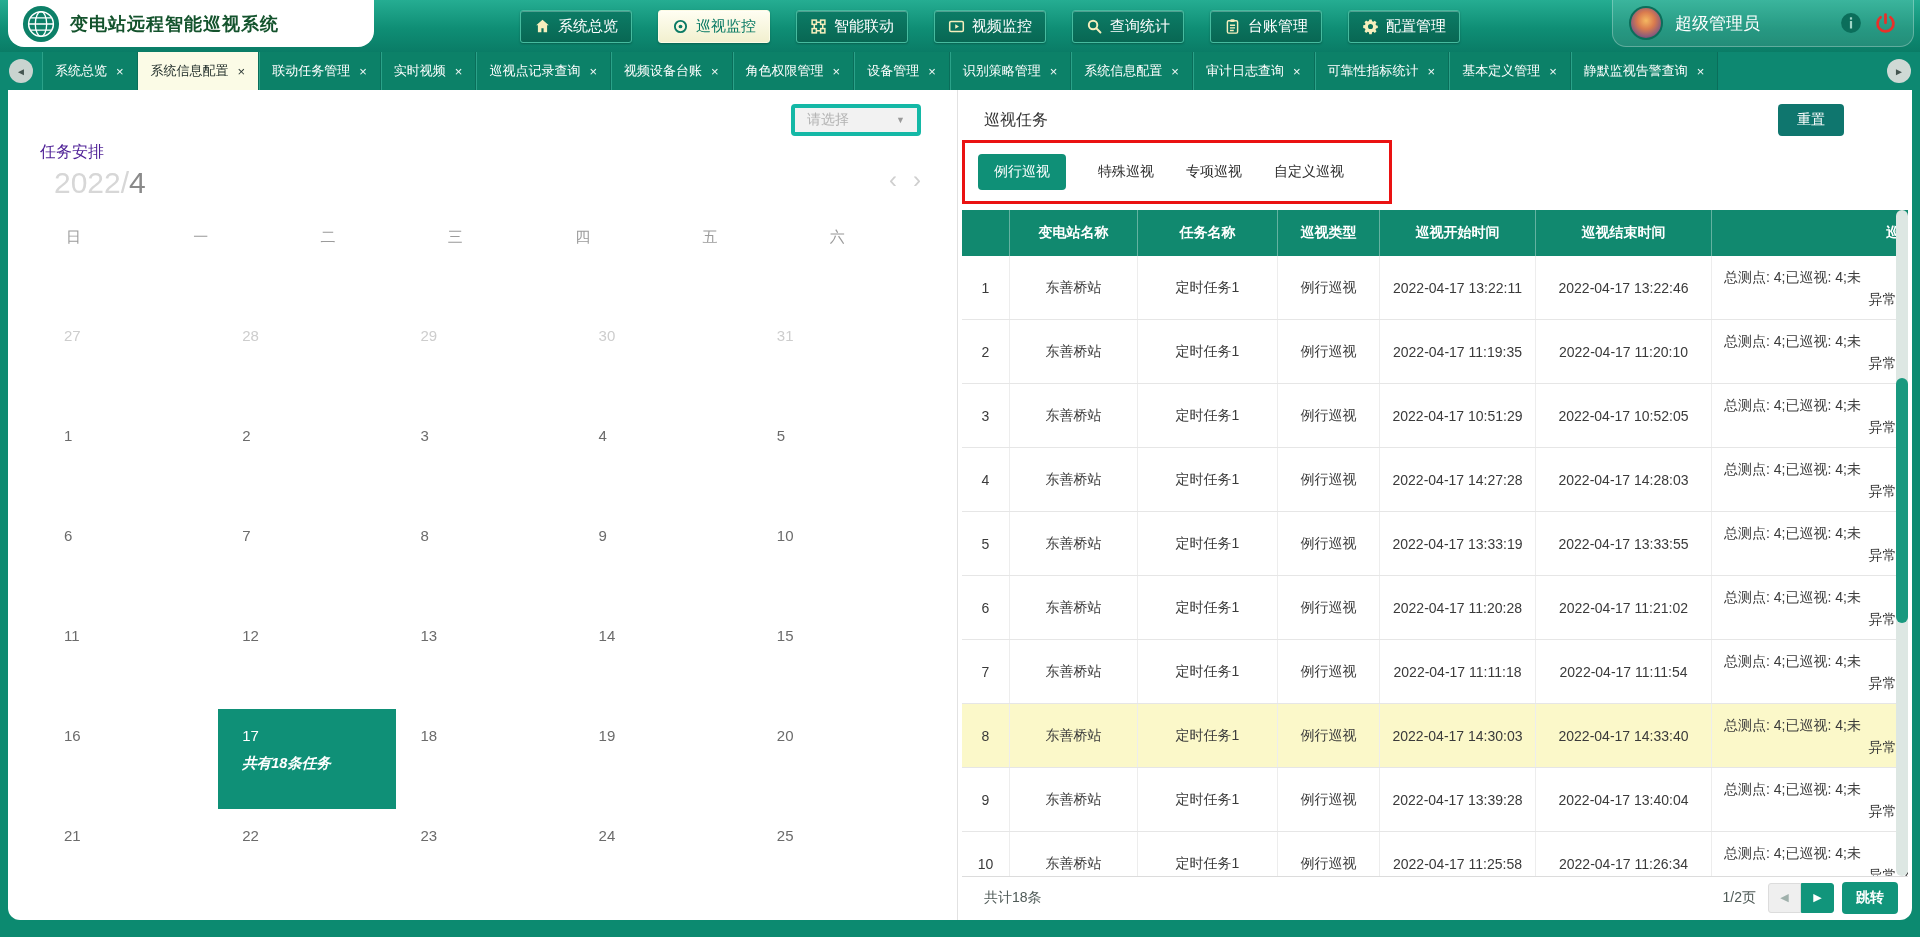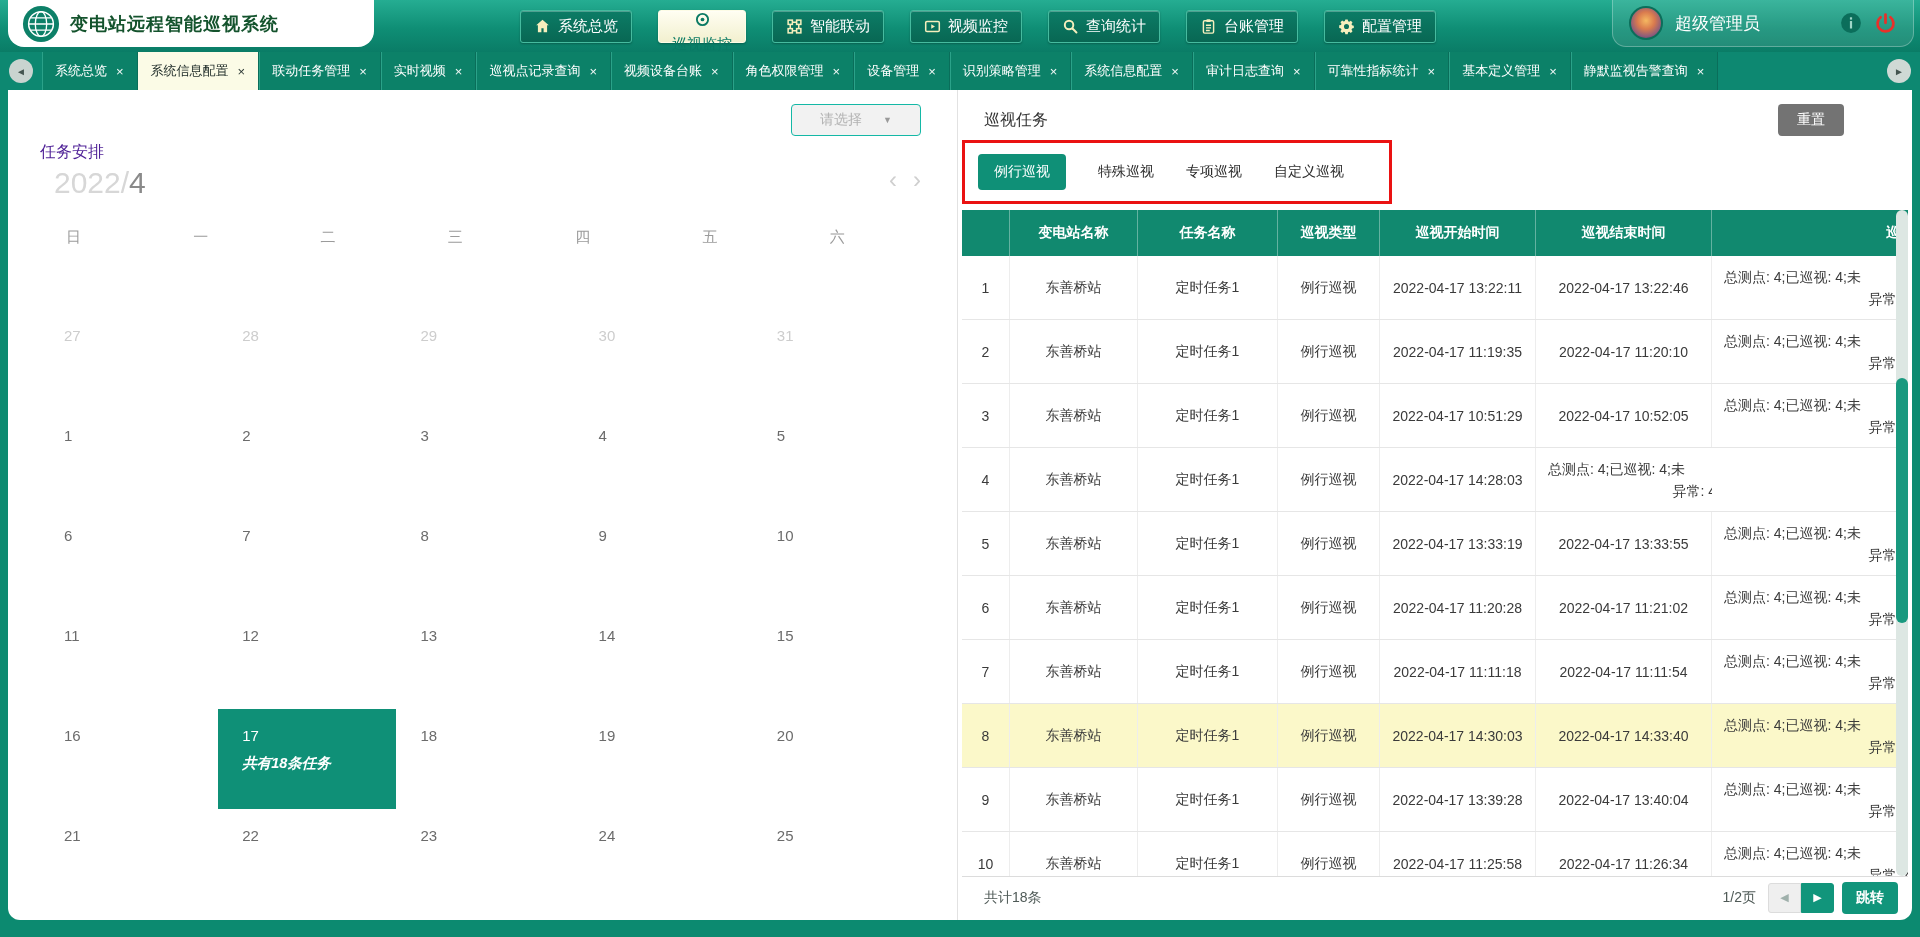--- a/index.html
+++ b/index.html
@@ -12,21 +12,21 @@
     background:linear-gradient(180deg,#25ad92 0%,#0f8e75 55%,#0a7c66 100%); }
   .title-plate { position:absolute; left:8px; top:0; width:366px; height:47px;
     background:#ffffff; border-radius:0 0 16px 16px; display:flex; align-items:center; gap:10px; padding:0 14px; }
   .app-title { font-size:18px; font-weight:bold; color:#14532d; letter-spacing:1px; white-space:nowrap; }
   .main-nav { position:absolute; left:520px; top:10px; display:flex; gap:26px; }
   .nav-btn { display:flex; align-items:center; gap:7px; height:33px; padding:0 13px;
     background:linear-gradient(#0c7c66,#086ank) ; background:linear-gradient(#0c7c66,#086753);
     border:1px solid #46bb9f; border-radius:3px; color:#fff; font-size:15px; cursor:pointer;
     box-shadow:inset 0 1px 0 rgba(255,255,255,.28), 0 1px 2px rgba(0,0,0,.25); white-space:nowrap; }
   .nav-btn .nic { display:flex; color:#f6efbd; }
-  .nav-btn.active { background:linear-gradient(#fffef2,#f2f0cf); color:#0a7a64; border-color:#fdfce6;flex-direction:column; }
+  .nav-btn.active { background:linear-gradient(#fffef2,#f2f0cf); color:#0a7a64; border-color:#fdfce6; }
   .nav-btn.active .nic { color:#0a7a64; }
   .user-plate { position:absolute; right:6px; top:0; width:302px; height:47px;
     background:rgba(255,255,255,.10); border:1px solid rgba(255,255,255,.28); border-top:none;
     border-radius:0 0 14px 14px; display:flex; align-items:center; padding:0 16px; gap:12px; }
   .avatar { width:34px; height:34px; border-radius:50%; border:2px solid #0b6e5a;
     background:radial-gradient(circle at 50% 42%, #f5b861 0%, #d97a4e 38%, #8e5d7a 68%, #46325d 100%); }
   .user-name { color:#fff; font-size:17px; flex:1; }
   .hd-ico { display:flex; cursor:pointer; }
 
   
@@ -42,42 +42,42 @@
 
   
   .content { position:absolute; top:90px; left:8px; right:8px; bottom:17px; background:#fff;
     border-radius:0 0 12px 12px; overflow:hidden; }
   .divider { position:absolute; left:949px; top:0; bottom:0; width:1px; background:#e2e2e2; }
 
   
   .left-panel { position:absolute; left:0; top:0; bottom:0; width:949px; }
   .lp-title { position:absolute; left:32px; top:20px; font-size:16px; color:#4c1d95;margin-top:32px; }
   .lp-select { position:absolute; right:36px; top:14px; width:130px; height:32px; background:#f2f2f2;
-    border:1px solid #14b8a6; border-radius:4px; display:flex; align-items:center; justify-content:space-between;
-    padding:0 28px; cursor:pointer; }
+    border:4px solid #14b8a6; border-radius:4px; display:flex; align-items:center; justify-content:space-between;
+    padding:0 12px; cursor:pointer; }
   .lp-select .ph { color:#b3b3b3; font-size:14px; }
   .lp-select .caret { color:#9a9a9a; font-size:9px; }
   .cal-head { position:absolute; left:46px; right:36px; top:76px; height:42px; }
   .cal-ym { font-size:30px; }
   .cal-ym .y { color:#d7d7d7; } .cal-ym .m { color:#8a8a8a; }
   .cal-nav { position:absolute; right:0; top:2px; display:flex; gap:16px; }
   .cal-nav span { color:#cfcfcf; font-size:24px; line-height:24px; cursor:pointer; }
   .dow-row { position:absolute; left:32px; right:26px; top:138px; display:grid; grid-template-columns:repeat(7,1fr); }
   .dow { color:#9b9b9b; font-size:15px; padding-left:26px; }
   .cal-grid { position:absolute; left:32px; right:26px; top:219px; height:600px;
     display:grid; grid-template-columns:repeat(5,1fr); grid-auto-rows:100px; }
   .day { padding:18px 0 0 24px; font-size:15px; color:#6b6b6b; cursor:pointer; }
   .day.muted { color:#cdcdcd; }
   .day.selected { background:#0f9077; color:#fff; }
   .day .note { margin-top:10px; font-size:14.5px; font-style:italic; font-weight:bold; white-space:nowrap; }
 
   
   .right-panel { position:absolute; left:950px; right:0; top:0; bottom:0; }
   .rp-title { position:absolute; left:26px; top:20px; font-size:16px; color:#333; }
-  .reset-btn { position:absolute; right:68px; top:14px; width:66px; height:32px; background:#737373; color:#fff;
+  .reset-btn { position:absolute; right:68px; top:14px; width:66px; height:32px; background:#0f766e; color:#fff;
     font-size:14px; border:none; border-radius:4px; cursor:pointer; }
   .type-box { position:absolute; left:4px; top:50px; width:430px; height:64px; border:3px solid #ea1212;
     display:flex; align-items:center; gap:32px; padding-left:13px; }
   .type-tab { font-size:14px; color:#2d2d2d; cursor:pointer; white-space:nowrap; }
   .type-tab.active { background:#0f9077; color:#fff; border-radius:4px; padding:9px 16px; }
 
   .table-area { position:absolute; left:4px; right:4px; top:120px; height:666px; overflow:hidden; }
   .thead, .tr { display:grid; grid-template-columns:48px 128px 140px 102px 156px 176px minmax(0,1fr); }
   .thead { height:46px; background:#11896f; }
   .th { color:#fff; font-size:14px; font-weight:bold; display:flex; align-items:center; justify-content:center;
@@ -484,20 +484,21 @@
               <div class="td">
                 <div class="r1">总测点: 4;已巡视: 4;未</div>
                 <div class="r2">异常: 4;</div>
               </div>
             </div>
             <div class="tr">
               <div class="td">4</div>
               <div class="td">东善桥站</div>
               <div class="td">定时任务1</div>
               <div class="td">例行巡视</div>
+              <div class="td">2022-04-17 14:27:28</div>
               <div class="td">2022-04-17 14:28:03</div>
               <div class="td">
                 <div class="r1">总测点: 4;已巡视: 4;未</div>
                 <div class="r2">异常: 4;</div>
               </div>
             </div>
             <div class="tr">
               <div class="td">5</div>
               <div class="td">东善桥站</div>
               <div class="td">定时任务1</div>

